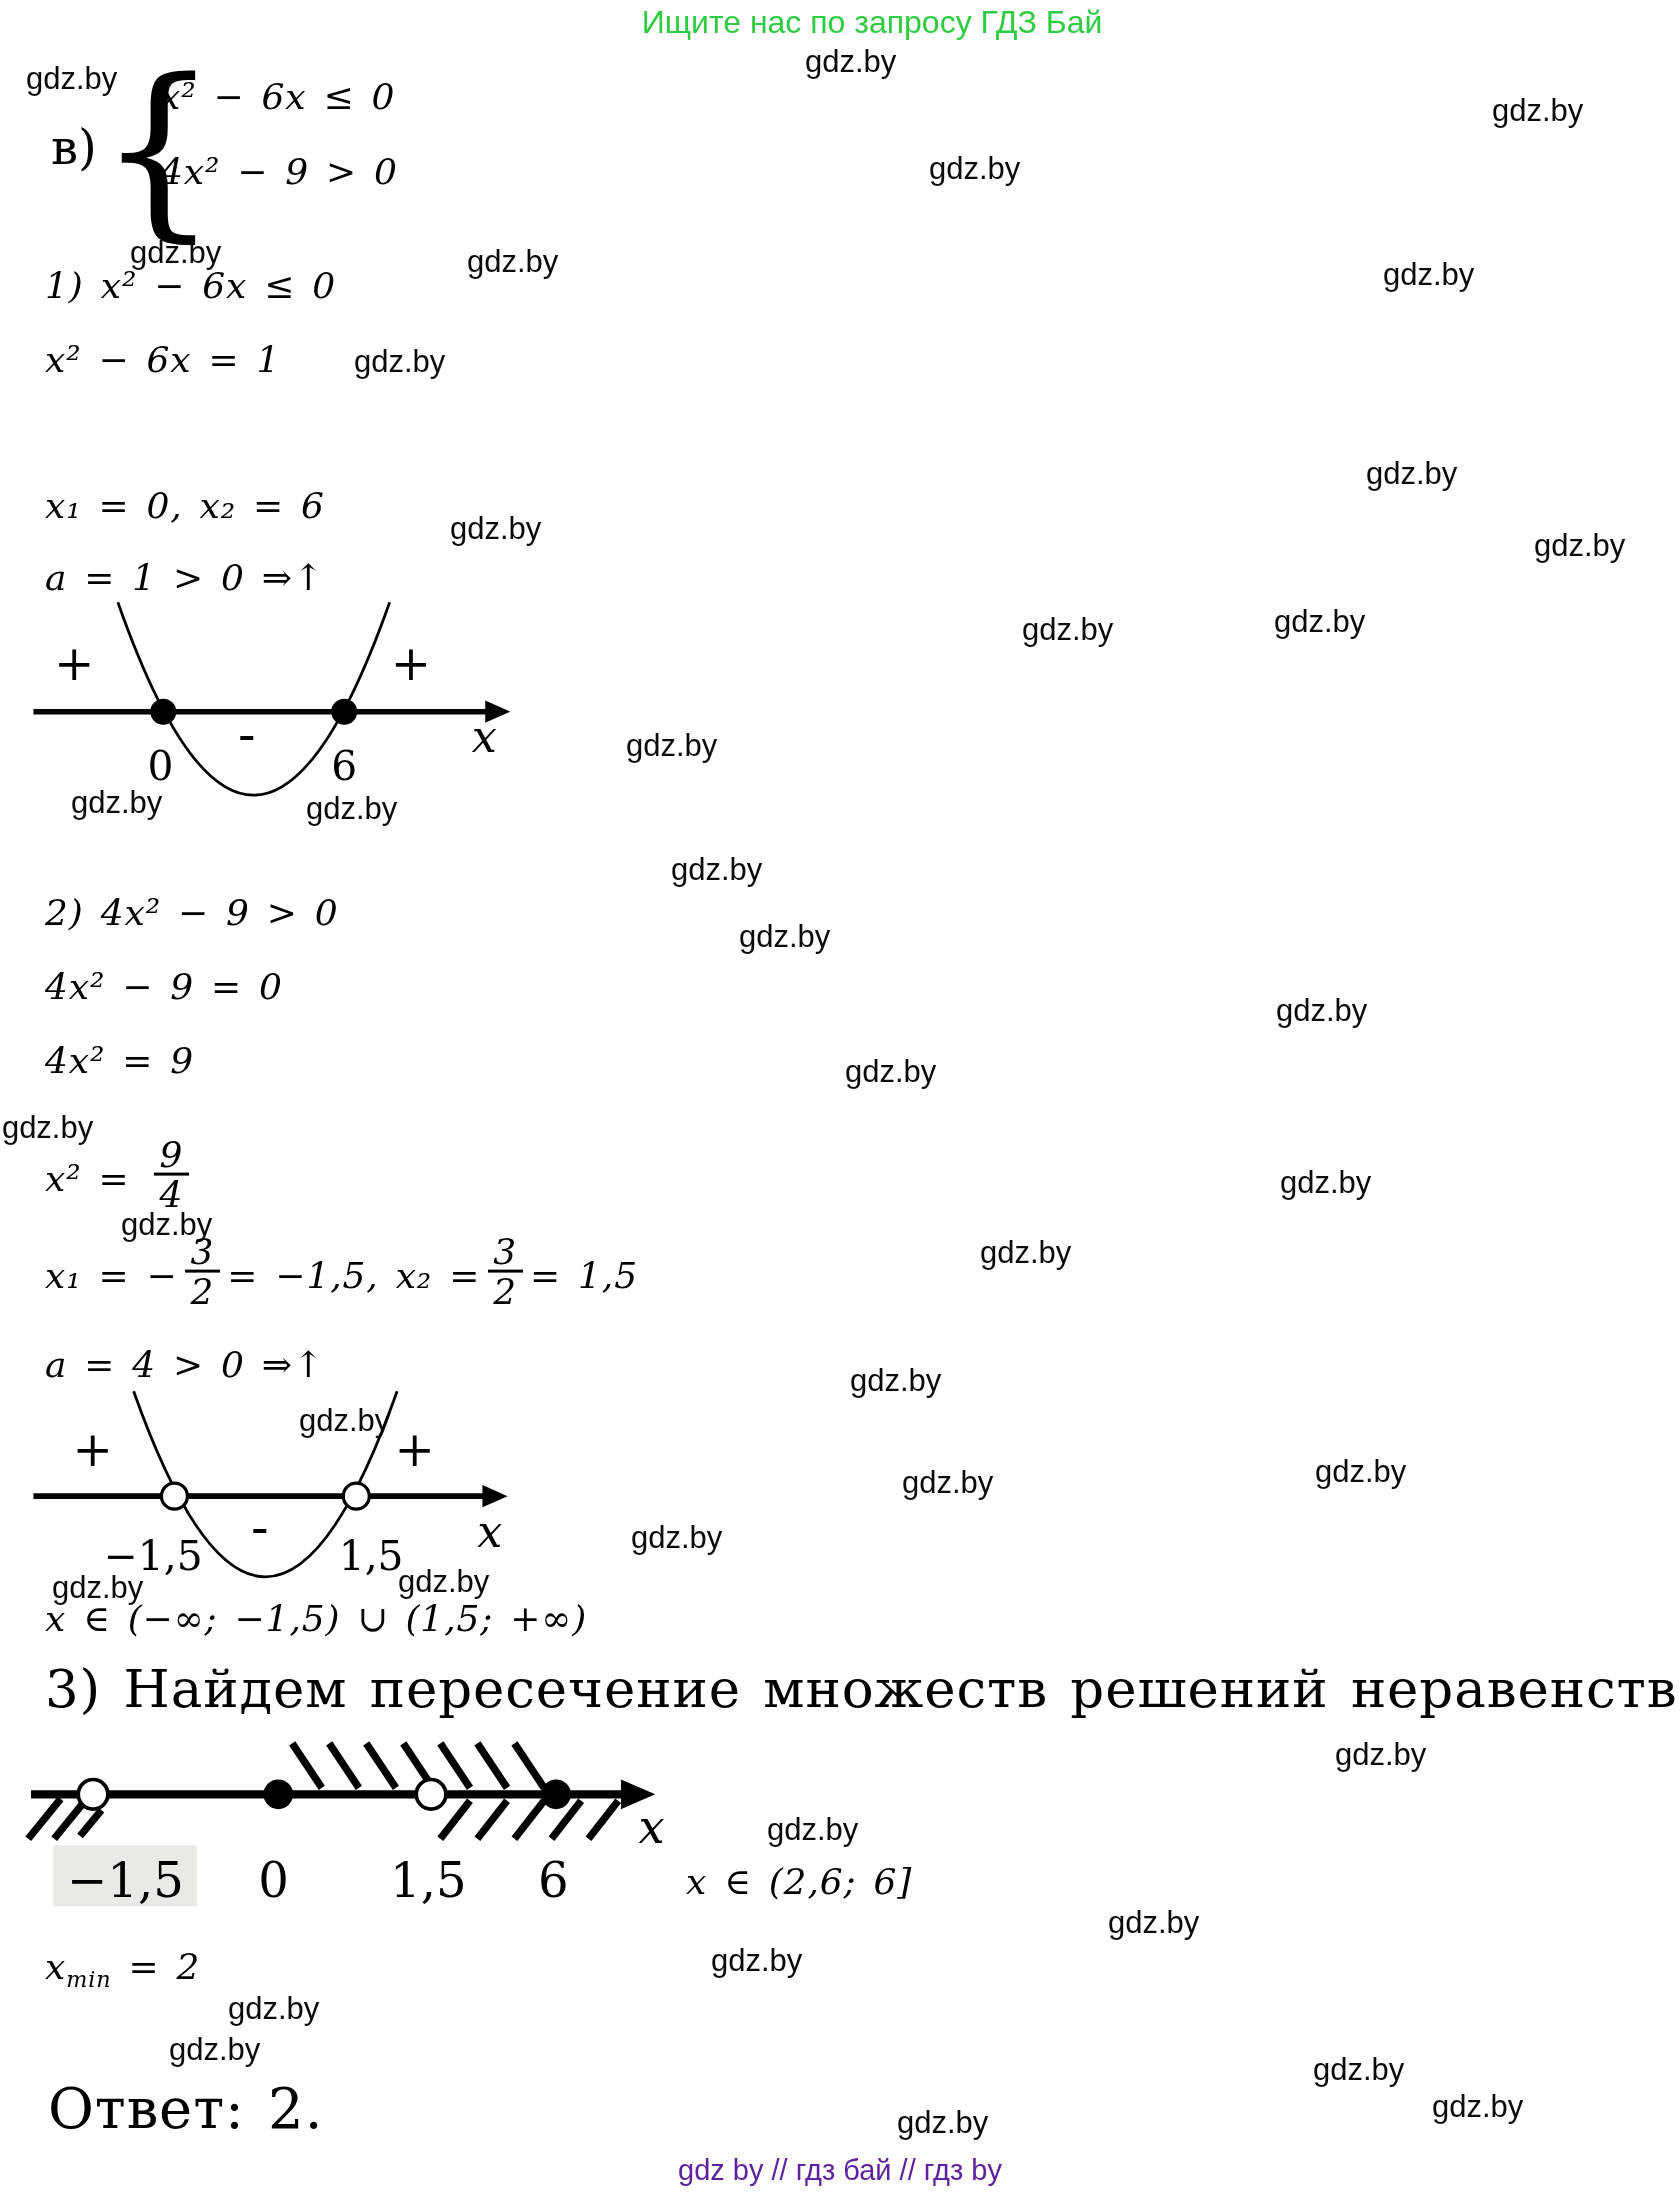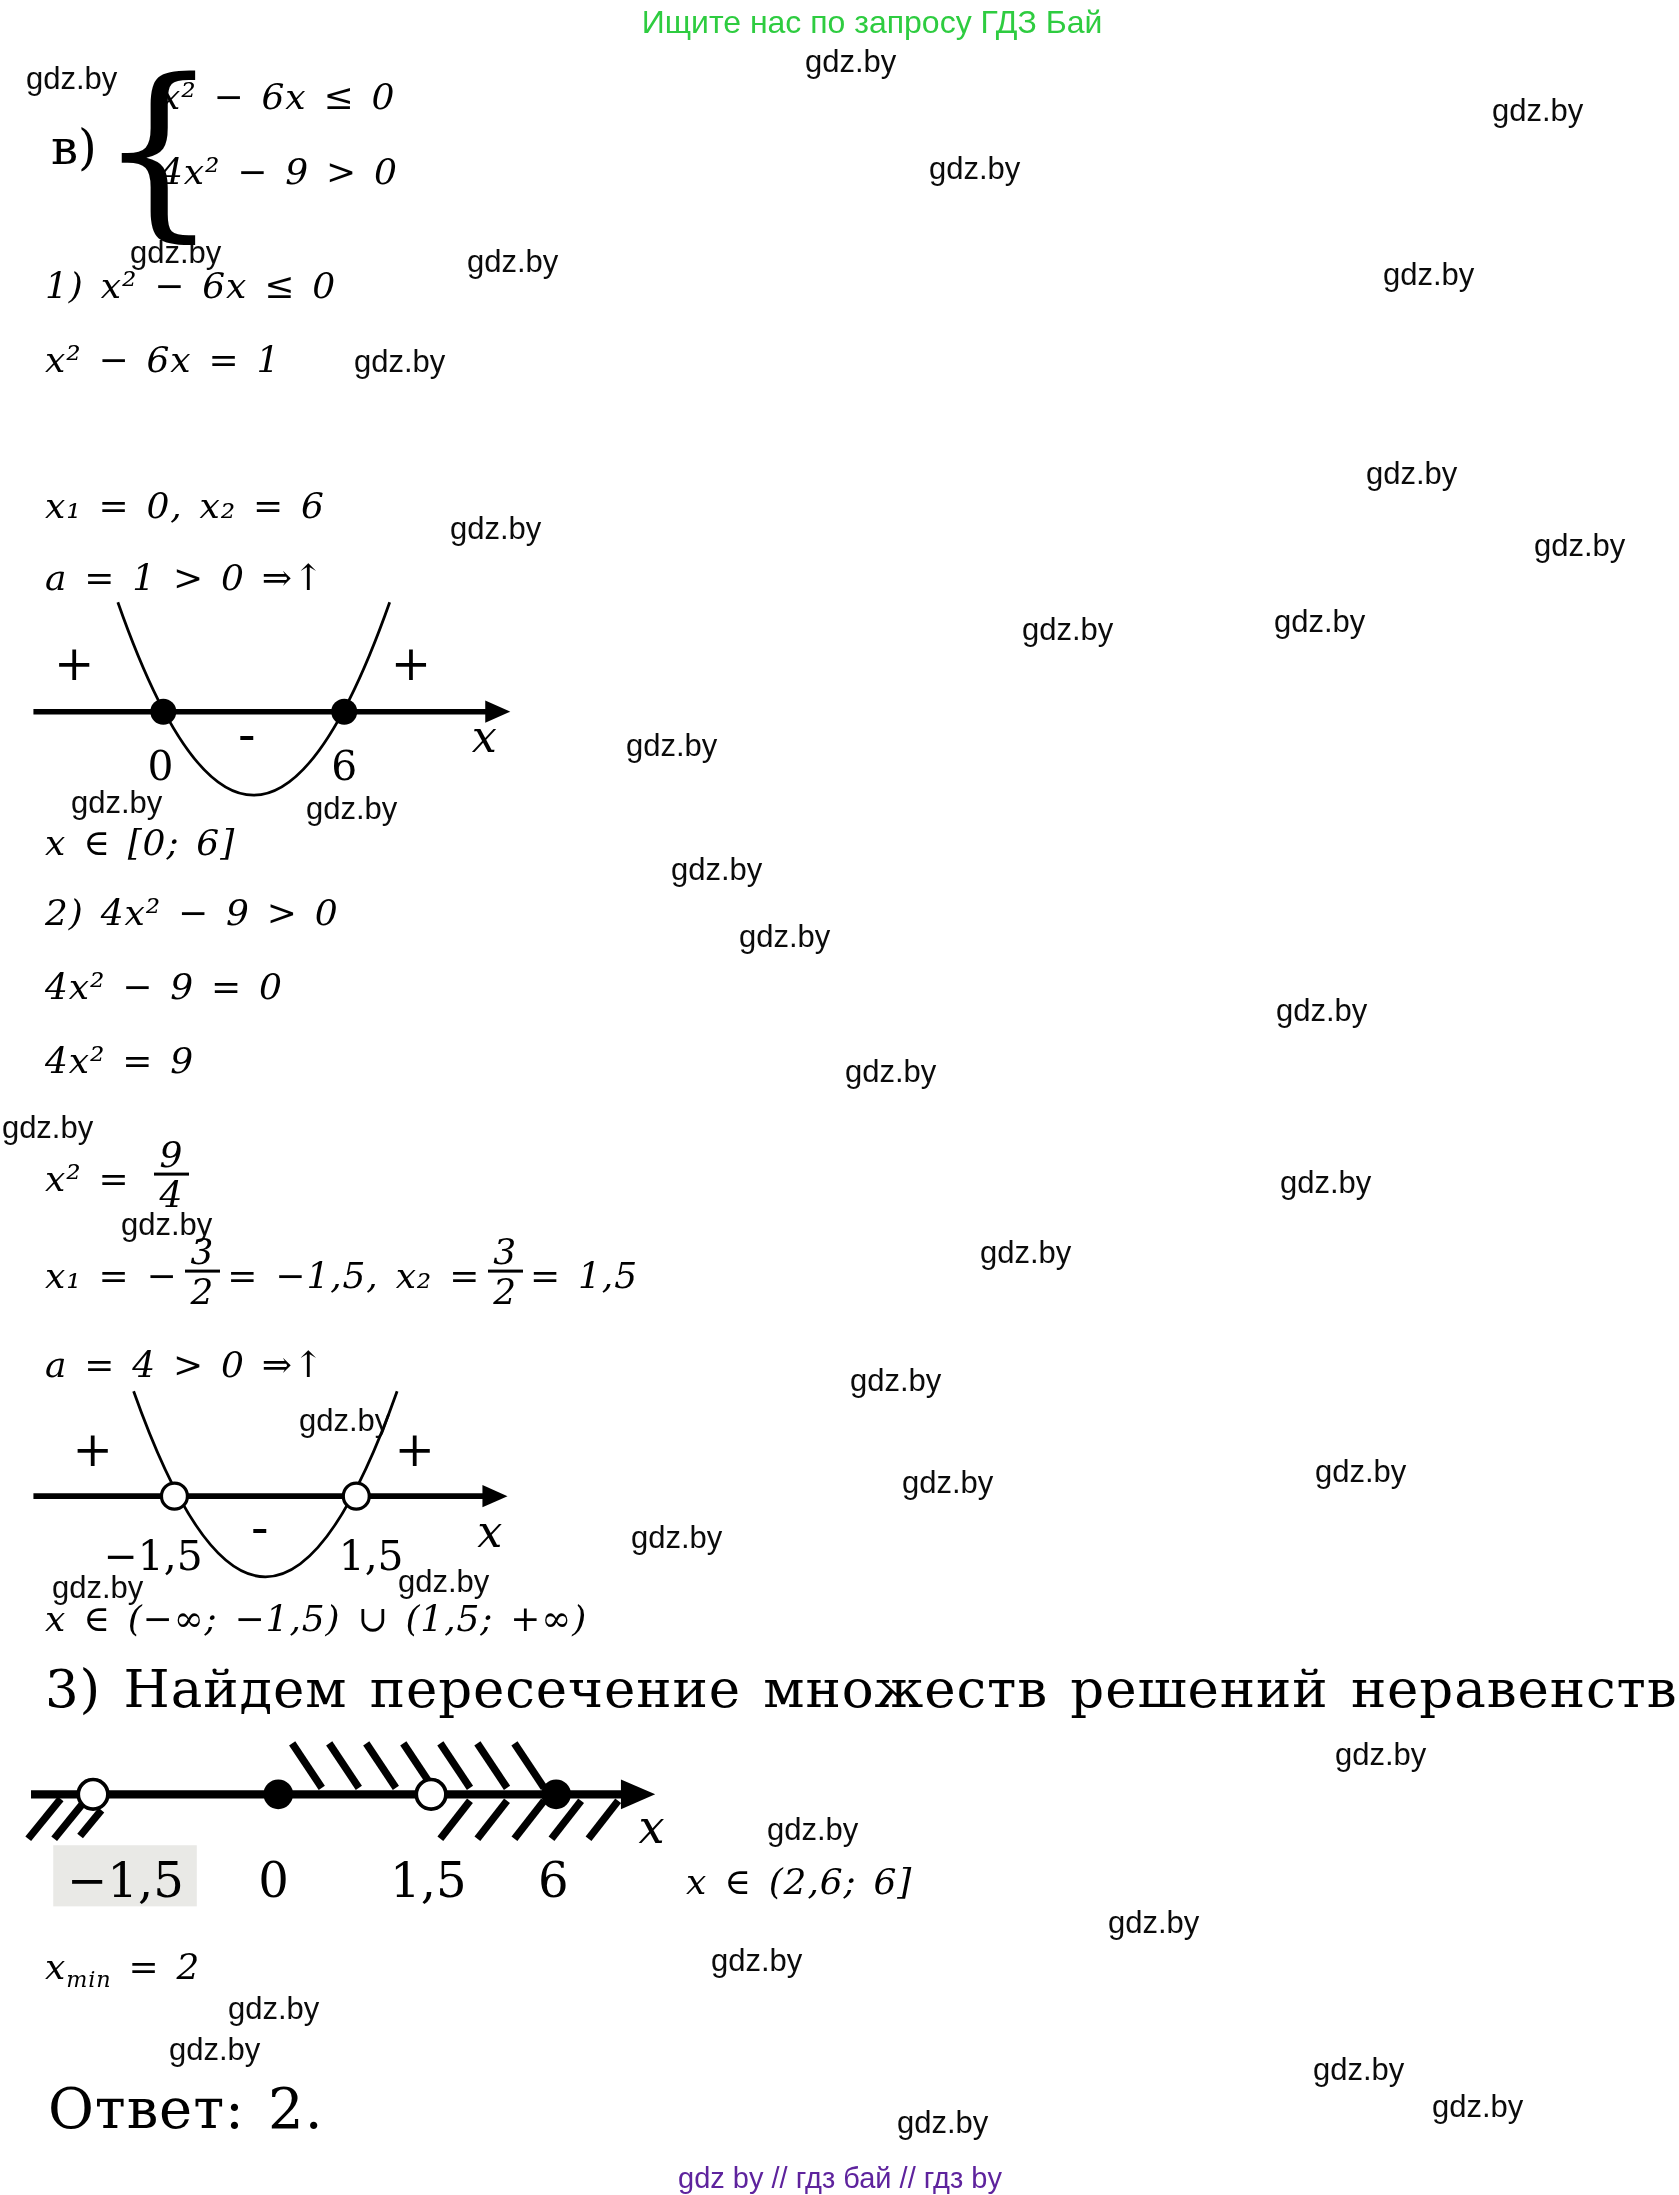--- a/index.html
+++ b/index.html
@@ -32,21 +32,21 @@
     display:inline-block; vertical-align:middle; text-align:center;
     line-height:1.04; margin:0 7.4px; transform:translateY(-7.4px);
     font-style:italic;
   }
   .frac .den { border-top:3.7px solid #000; display:block; padding:0 5.6px; }
   .frac .num { display:block; padding:0 5.6px; }
   sub { font-size:62%; }
   .footer {
     position:absolute; top:2154px; left:0; width:100%; text-align:center;
     font-family:"Liberation Sans","DejaVu Sans",sans-serif;
-    font-size:29px; white-space:nowrap;margin-top:8px;
+    font-size:29px; white-space:nowrap;
   }
   svg { position:absolute; overflow:visible; }
   svg text { font-family:"DejaVu Serif","Liberation Serif",serif; }
   .axis-label { font-style:italic; }
 </style>
 </head>
 <body>
 
 <div class="page">
 
@@ -110,21 +110,20 @@
     <circle cx="148" cy="129" r="14" fill="#000"></circle>
     <circle cx="343" cy="129" r="14" fill="#000"></circle>
     <text x="52" y="95" font-size="52" text-anchor="middle">+</text>
     <text x="415" y="95" font-size="52" text-anchor="middle">+</text>
     <text x="238" y="172" font-size="56" text-anchor="middle">-</text>
     <text x="145" y="203" font-size="44" text-anchor="middle">0</text>
     <text x="343" y="203" font-size="44" text-anchor="middle">6</text>
     <text x="494" y="172" font-size="48" text-anchor="middle" class="axis-label">x</text>
   </svg>
 
-  <div class="math" style="left:45px;top:822px">x ∈ [0; 6]</div>
 
   <div class="math" style="left:45px;top:892px">2) 4x² − 9 &gt; 0</div>
   <div class="math" style="left:45px;top:966px">4x² − 9 = 0</div>
   <div class="math" style="left:45px;top:1040px">4x² = 9</div>
 
   <div class="math" style="left:45px;top:1143px">
     <span>x² =</span>
     <span class="frac">
       <span class="num">9</span>
       <span class="den">4</span>

